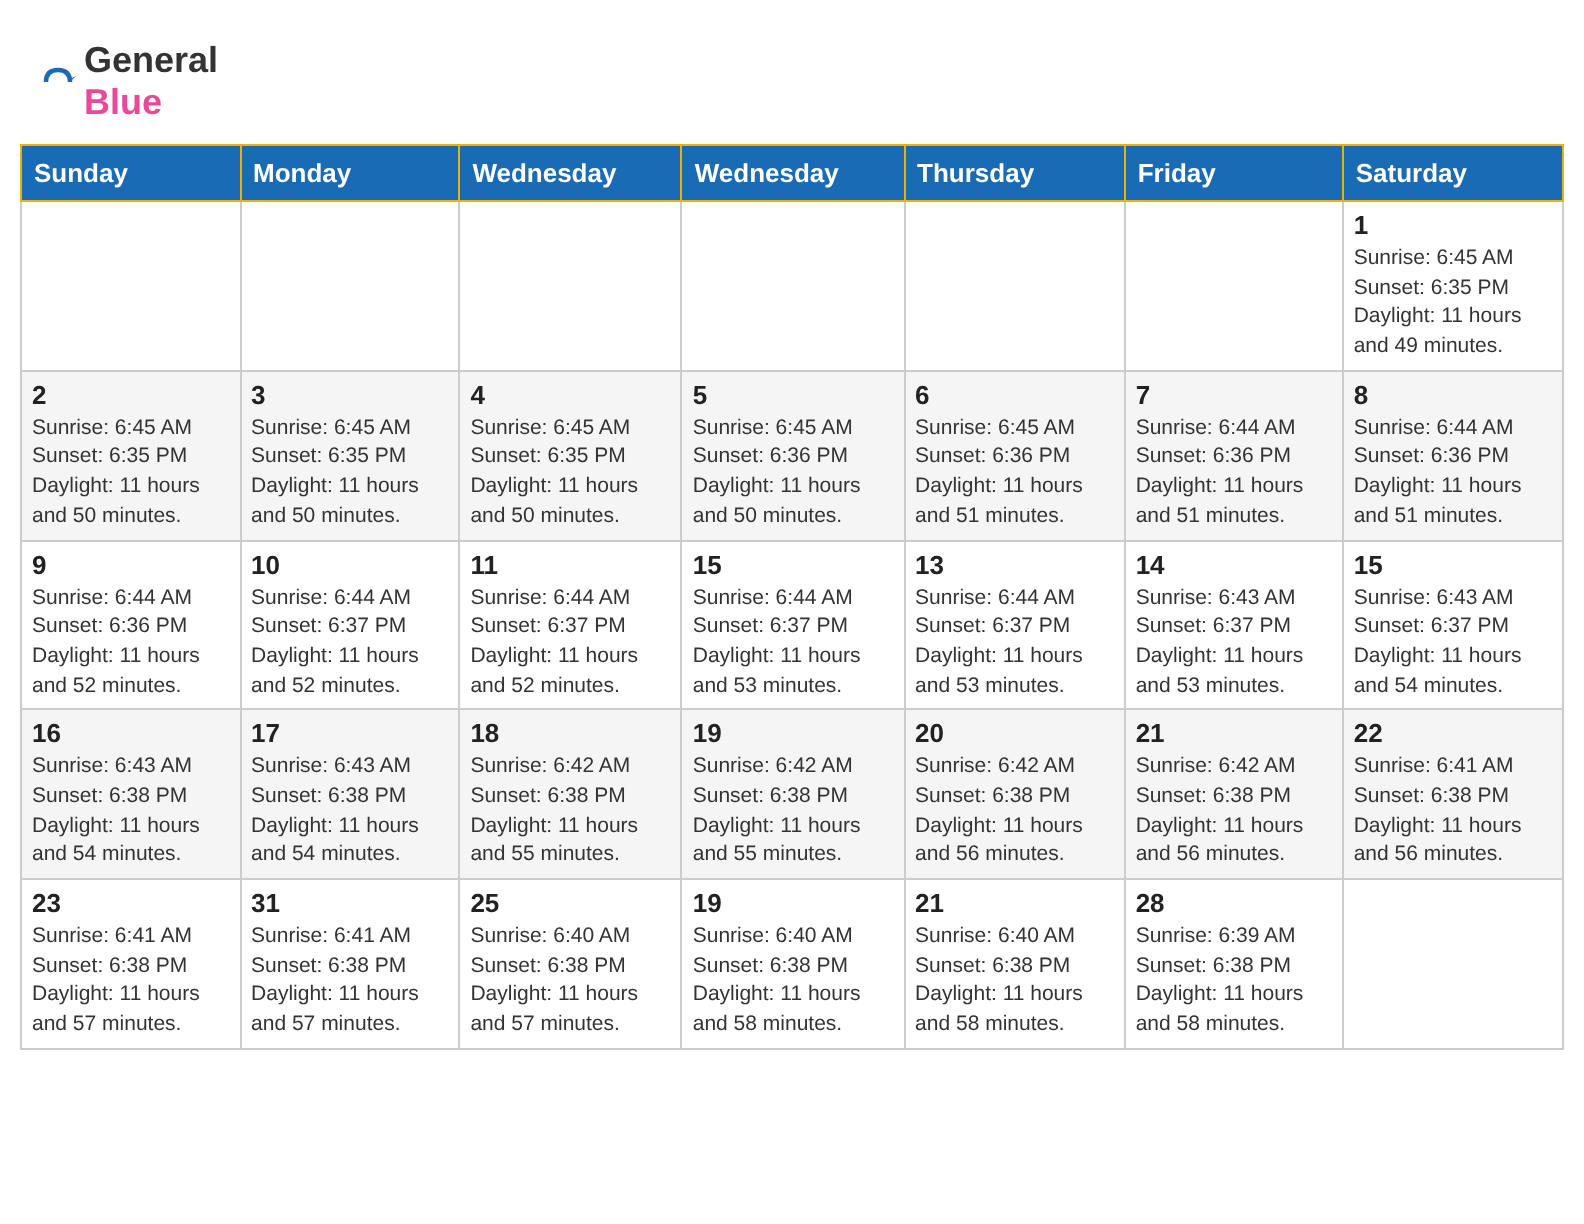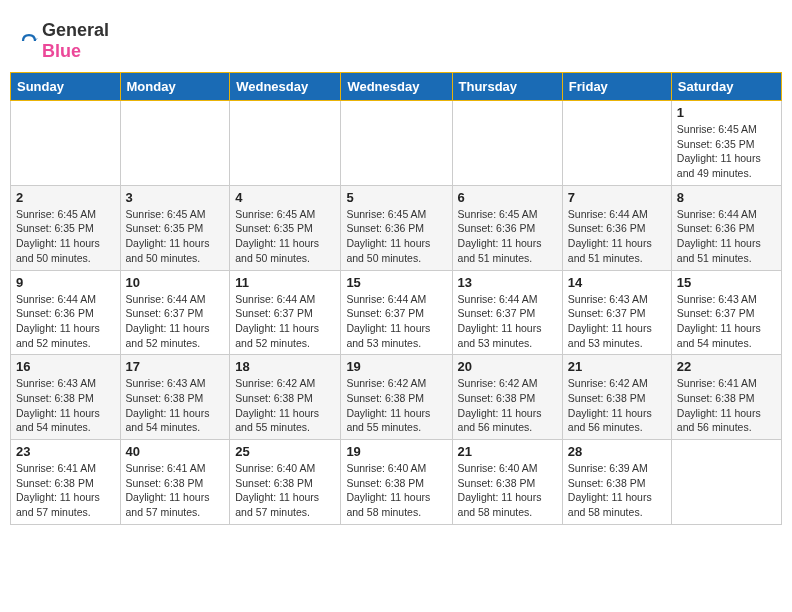--- a/index.html
+++ b/index.html
@@ -274,21 +274,21 @@
         </td>
       </tr>
       <tr>
         <td>
           <span class="day-number">23</span>
           <div class="cell-info" style="white-space: pre-line;">Sunrise: 6:41 AM
 Sunset: 6:38 PM
 Daylight: 11 hours and 57 minutes.</div>
         </td>
         <td>
-          <span class="day-number">40</span>
+          <span class="day-number">31</span>
           <div class="cell-info" style="white-space: pre-line;">Sunrise: 6:41 AM
 Sunset: 6:38 PM
 Daylight: 11 hours and 57 minutes.</div>
         </td>
         <td>
           <span class="day-number">25</span>
           <div class="cell-info" style="white-space: pre-line;">Sunrise: 6:40 AM
 Sunset: 6:38 PM
 Daylight: 11 hours and 57 minutes.</div>
         </td>

